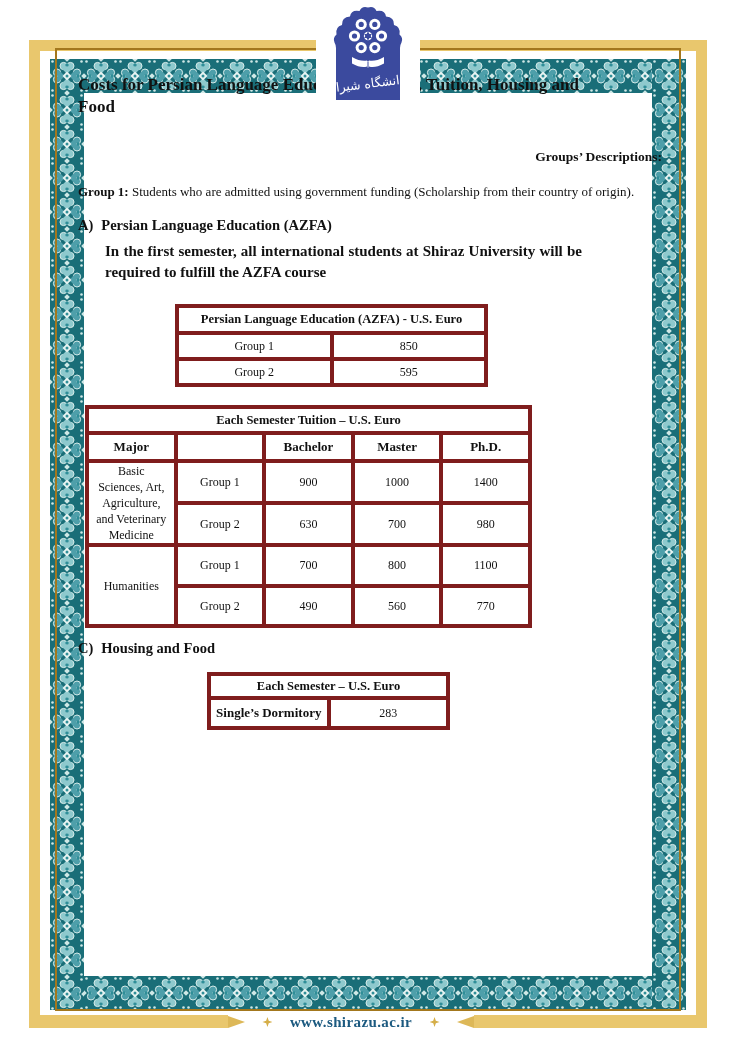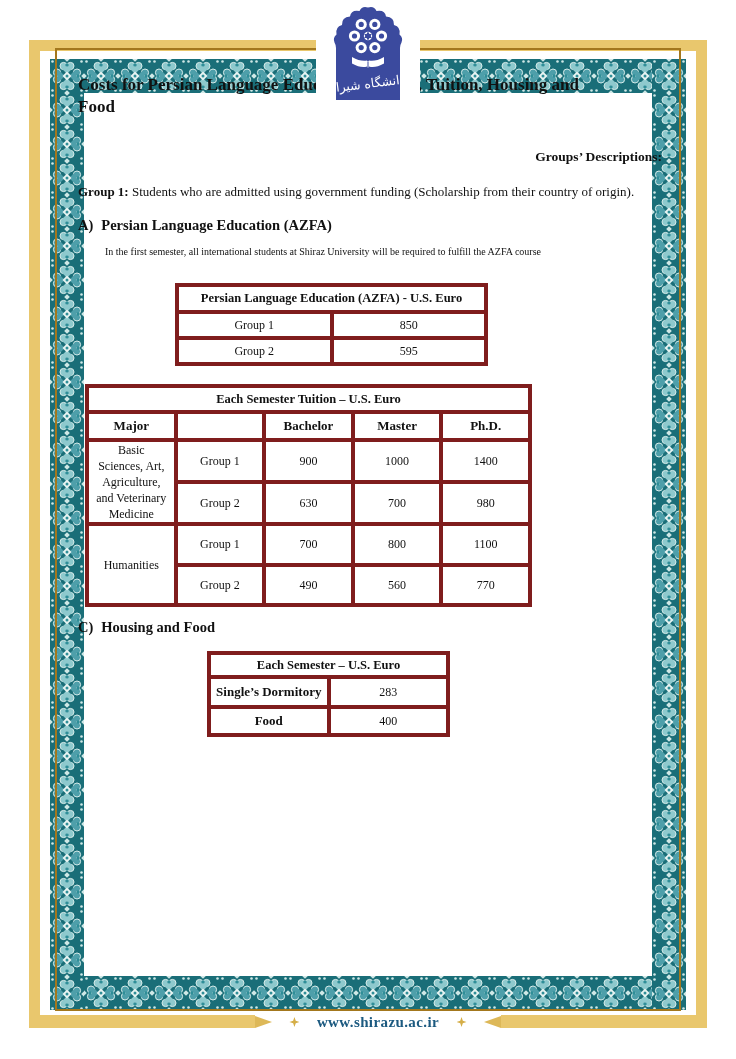--- a/index.html
+++ b/index.html
@@ -29,21 +29,21 @@
   .doc-title{font-size:17px;font-weight:bold;line-height:22px;max-width:512px;margin:0;}
   .groups-heading{font-size:13.5px;font-weight:bold;margin:29px 0 0 0;line-height:20px;text-align:right;}
   .group-item{font-size:13px;line-height:20px;margin:0;text-align:justify;
     padding-left:62px;text-indent:-62px;max-width:504px;box-sizing:content-box;}
   .group-list{margin-top:15px;}
   .sec-heading{font-size:14.5px;font-weight:bold;line-height:20px;margin:0;}
   .sec-heading .htext{margin-left:8px;}
   #heading-a{margin-top:13px;}
   #heading-b{margin-top:41px;margin-left:9px;}
   #heading-c{margin-top:10px;}
-  .para-a{font-size:10px;line-height:21px;margin:6px 0 0 27px;max-width:477px;text-align:justify;}
+  .para-a{font-size:15px;line-height:21px;margin:6px 0 0 27px;max-width:477px;text-align:justify;font-weight:bold;}
 
   table{border-collapse:collapse;table-layout:fixed;}
   td,th{border:4px solid #7f1d1d;text-align:center;vertical-align:middle;
     font-size:12px;padding:0 4px;overflow:hidden;}
   th{font-size:13px;}
   .thead-span{font-weight:bold;font-size:12.5px;}
 
   #table-azfa{margin:21px 0 0 97px;width:313px;}
   #table-azfa tr{height:26px;}
   #table-azfa tr.hr{height:27px;}
@@ -59,21 +59,21 @@
   #table-housing tr.hr{height:24px;}
   #table-housing tr.r1{height:30px;}
   #table-housing tr.r2{height:28px;}
   #table-housing td.lbl{font-weight:bold;font-size:13px;}
 
   
   .logo-halo{position:absolute;left:316px;top:36px;width:104px;height:61px;background:#fff;z-index:3;}
   .logo{position:absolute;left:331px;top:4px;z-index:4;}
 
   
-  .footer-cut{position:absolute;left:255px;top:1012px;width:246px;height:20px;background:#fff;
+  .footer-cut{position:absolute;left:228px;top:1012px;width:246px;height:20px;background:#fff;
     z-index:5;display:flex;align-items:center;justify-content:space-between;}
   .ribbon-tip{width:17px;height:12px;background:#ddb858;}
   .ribbon-tip.left{clip-path:polygon(0 0,100% 50%,0 100%);}
   .ribbon-tip.right{clip-path:polygon(100% 0,0 50%,100% 100%);}
   .diamond{width:10px;height:10px;background:#d5ae48;
     clip-path:polygon(50% 0,63% 37%,100% 50%,63% 63%,50% 100%,37% 63%,0 50%,37% 37%);}
   .footer-url{font-size:15px;font-weight:bold;color:#1c5a80;letter-spacing:.4px;
     font-family:"Liberation Serif",serif;}
 </style>
 </head>
@@ -253,24 +253,20 @@
 
     <table id="table-housing">
       <tbody>
           <tr class="hr">
         <td colspan="2" class="thead-span">Each Semester – U.S. Euro</td>
       </tr>
       <tr class="r1">
         <td class="lbl" style="width:125px">Single’s Dormitory</td>
         <td style="width:118px">283</td>
       </tr>
-      <tr class="r2">
-        <td class="lbl">Food</td>
-        <td>400</td>
-      </tr>
     </tbody>
       </table>
 
   </div>
 
   <div class="footer-cut">
     <span class="ribbon-tip left"></span>
     <span class="diamond"></span>
     <span class="footer-url">www.shirazu.ac.ir</span>
     <span class="diamond"></span>

